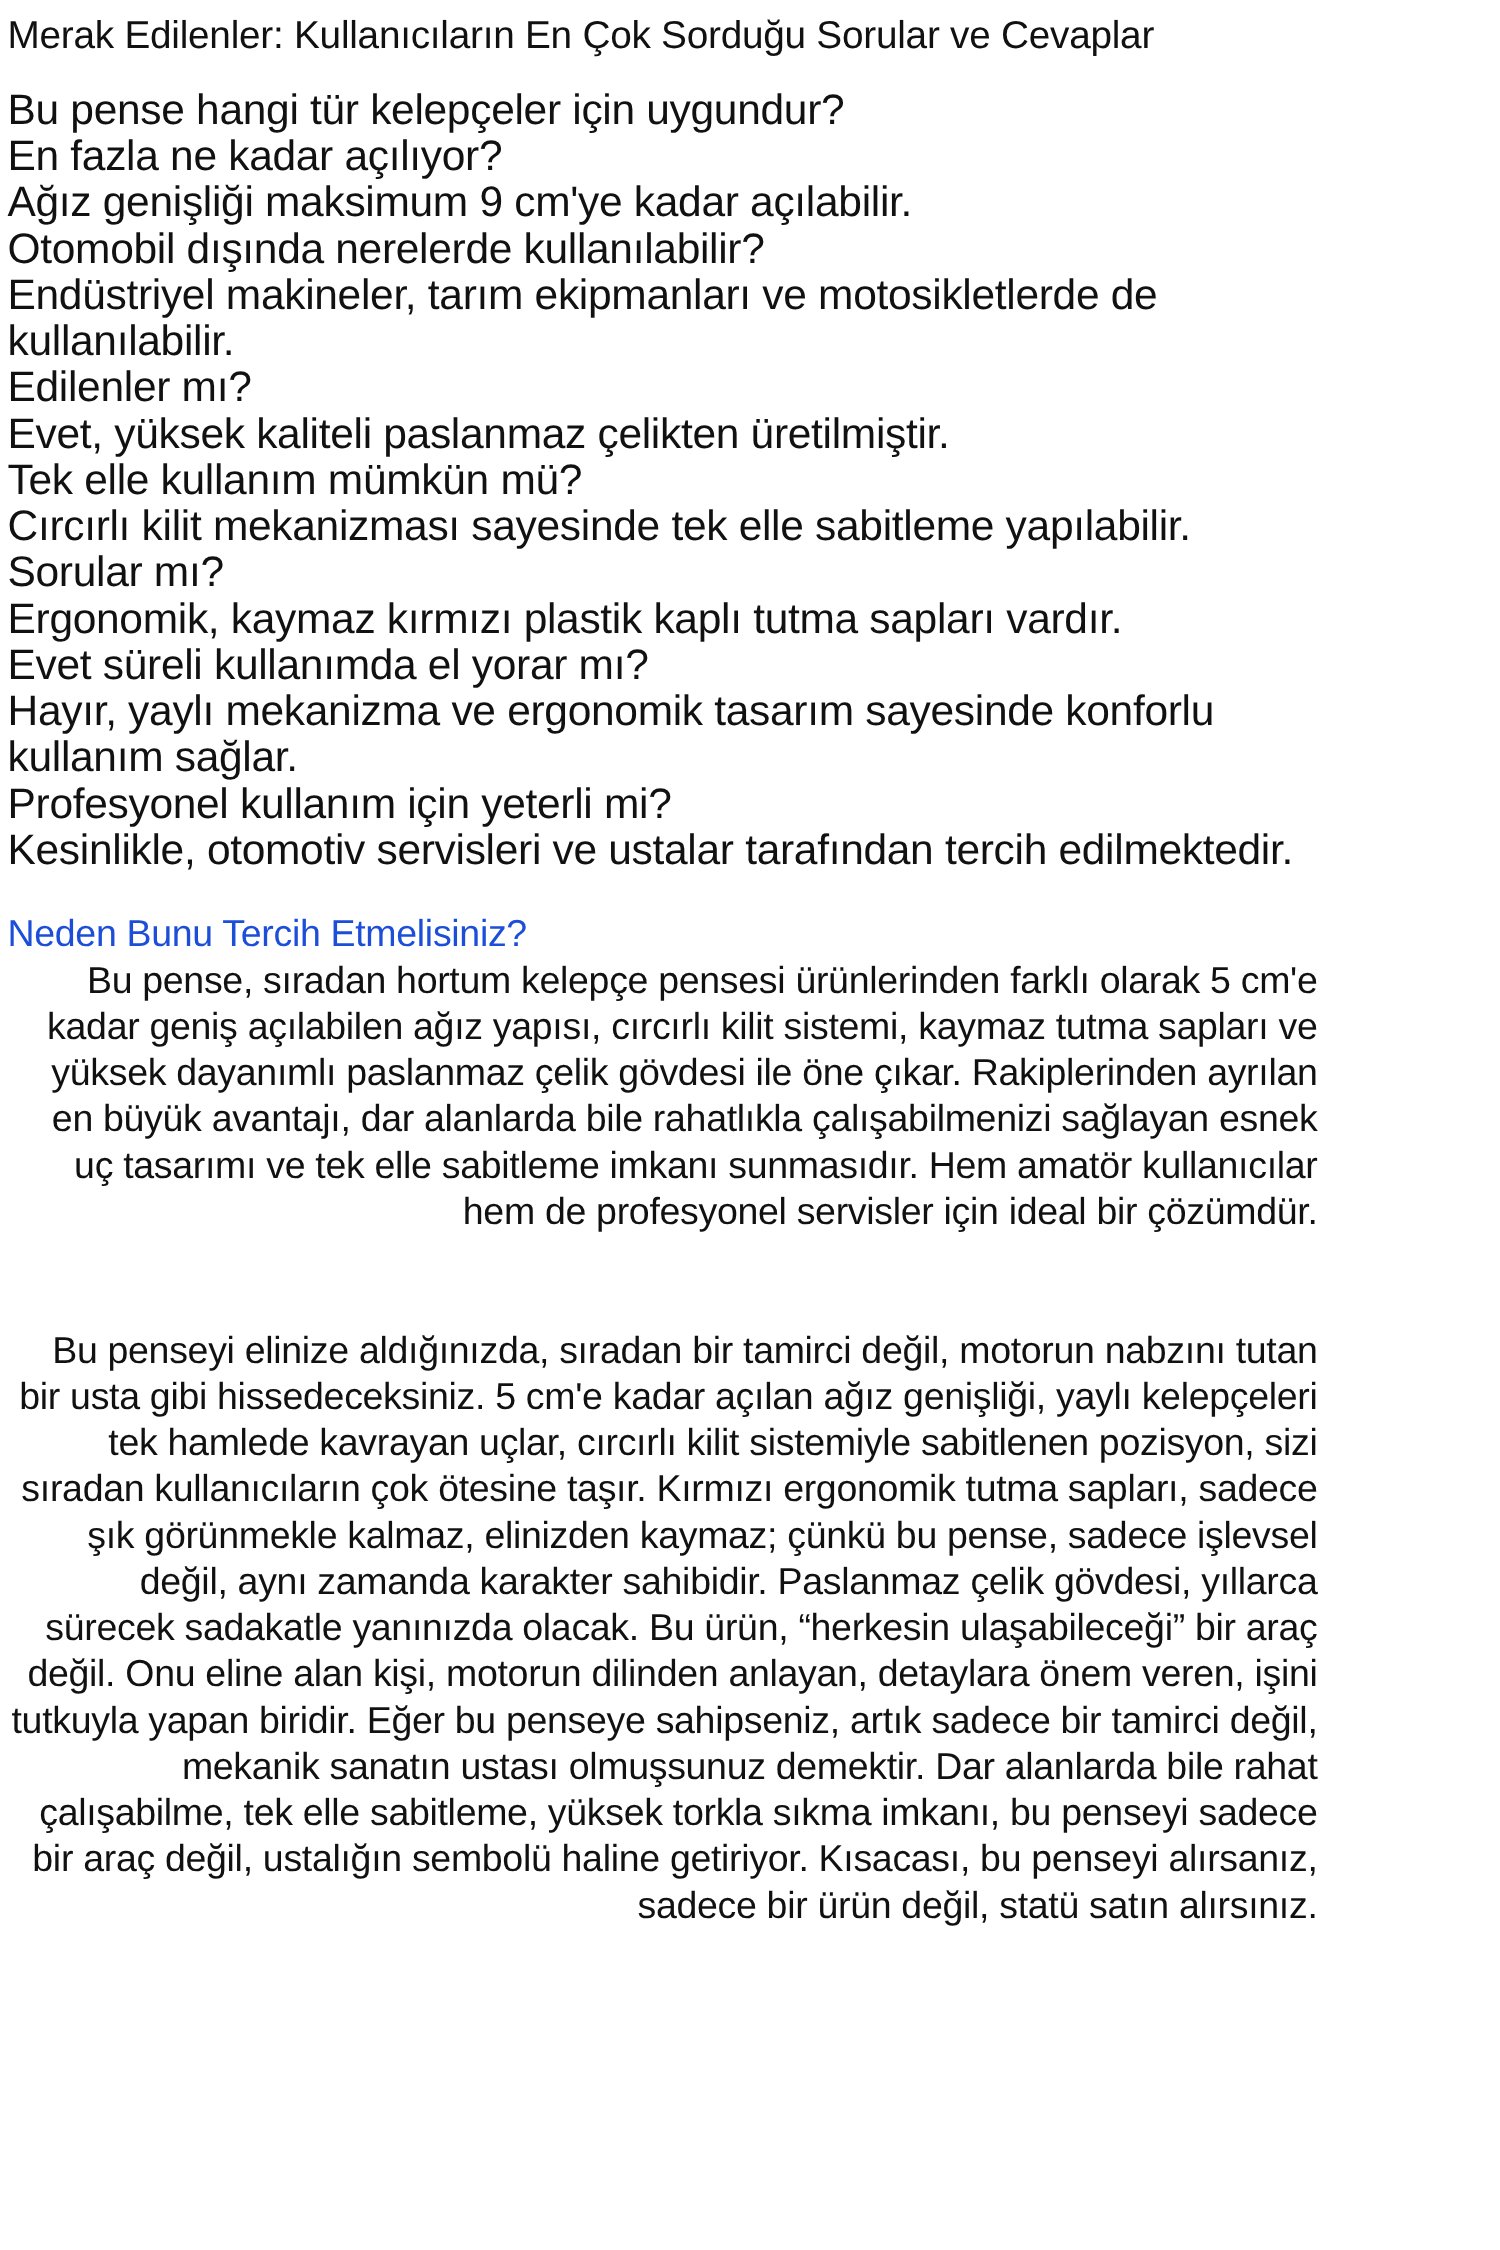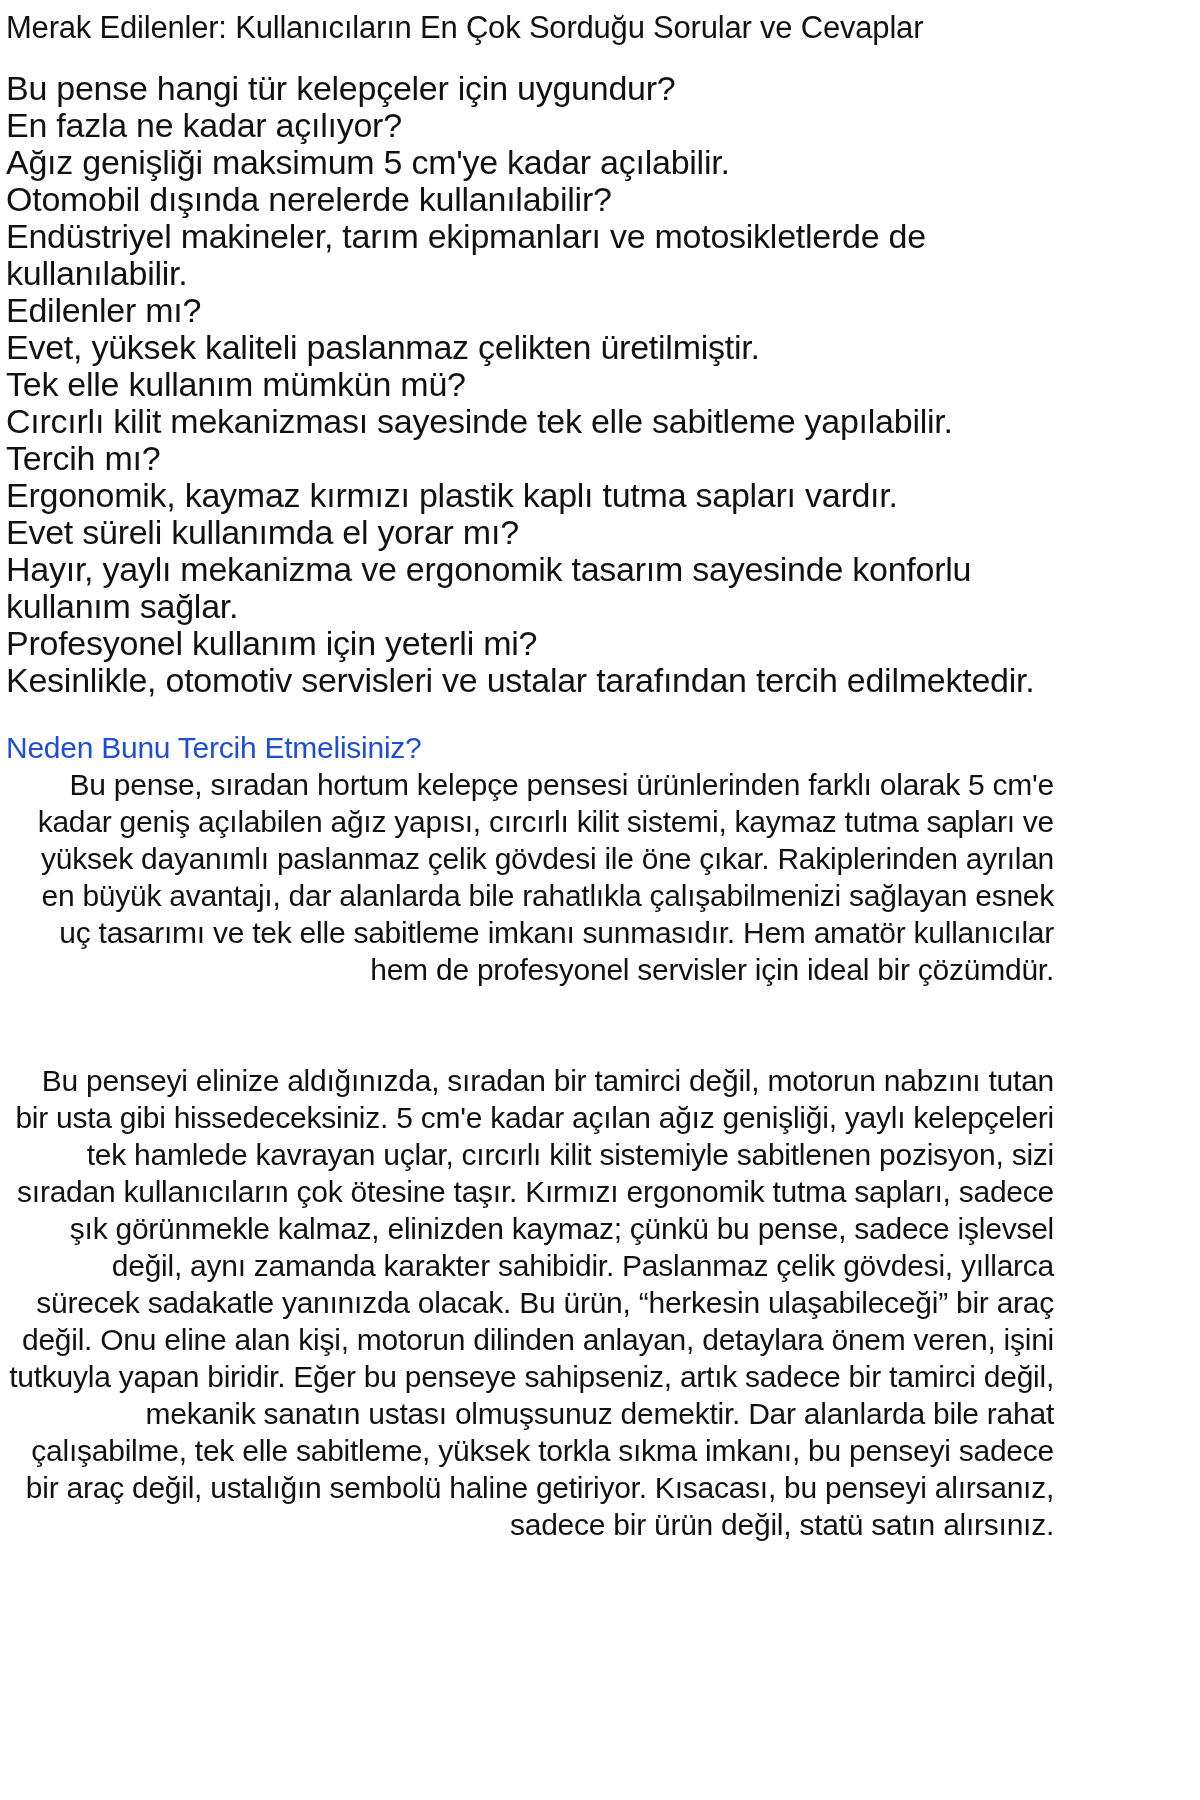--- a/index.html
+++ b/index.html
@@ -76,32 +76,32 @@
 
 <div class="page">
 
   <h1 class="doc-title">Merak Edilenler: Kullanıcıların En Çok Sorduğu Sorular ve Cevaplar</h1>
 
   <div class="faq-block">
 
     <p class="faq-line q">Bu pense hangi tür kelepçeler için uygundur?</p>
 
     <p class="faq-line q">En fazla ne kadar açılıyor?</p>
-    <p class="faq-line a">Ağız genişliği maksimum 5 cm'ye kadar açılabilir.</p>
+    <p class="faq-line a">Ağız genişliği maksimum 9 cm'ye kadar açılabilir.</p>
 
     <p class="faq-line q">Otomobil dışında nerelerde kullanılabilir?</p>
     <p class="faq-line a">Endüstriyel makineler, tarım ekipmanları ve motosikletlerde de kullanılabilir.</p>
 
     <p class="faq-line q">Edilenler mı?</p>
     <p class="faq-line a">Evet, yüksek kaliteli paslanmaz çelikten üretilmiştir.</p>
 
     <p class="faq-line q">Tek elle kullanım mümkün mü?</p>
     <p class="faq-line a">Cırcırlı kilit mekanizması sayesinde tek elle sabitleme yapılabilir.</p>
 
-    <p class="faq-line q">Tercih mı?</p>
+    <p class="faq-line q">Sorular mı?</p>
     <p class="faq-line a">Ergonomik, kaymaz kırmızı plastik kaplı tutma sapları vardır.</p>
 
     <p class="faq-line q">Evet süreli kullanımda el yorar mı?</p>
     <p class="faq-line a">Hayır, yaylı mekanizma ve ergonomik tasarım sayesinde konforlu kullanım sağlar.</p>
 
     <p class="faq-line q">Profesyonel kullanım için yeterli mi?</p>
     <p class="faq-line a">Kesinlikle, otomotiv servisleri ve ustalar tarafından tercih edilmektedir.</p>
 
   </div>
 

